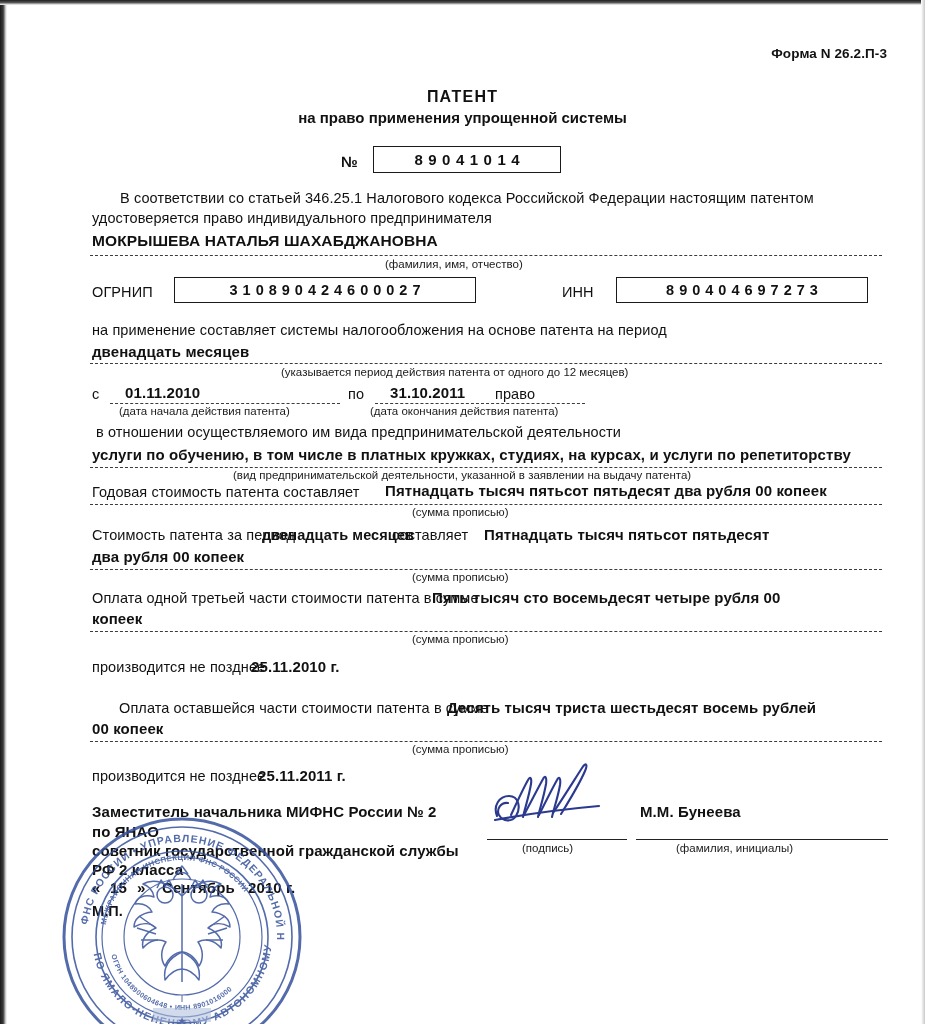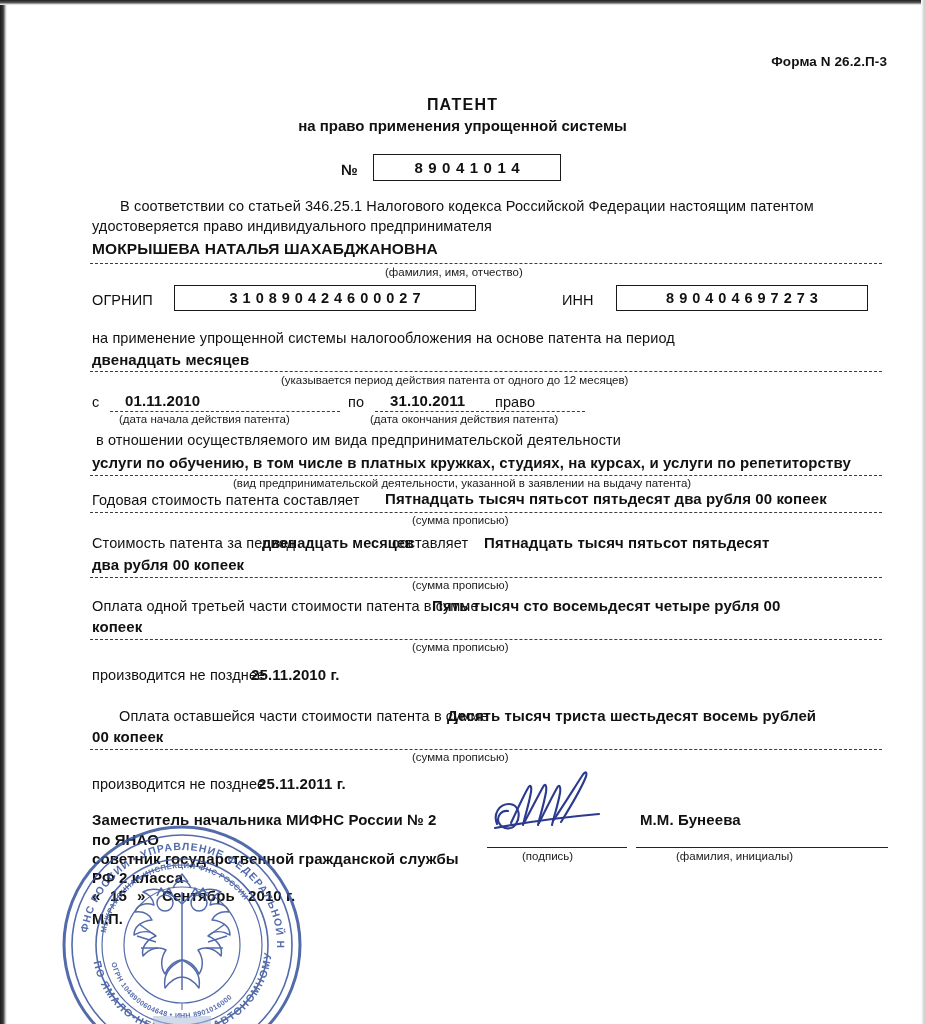--- a/index.html
+++ b/index.html
@@ -33,21 +33,21 @@
   }
   .scan-edge-right {
     position: absolute;
     right: 0; top: 0;
     width: 4px; height: 1024px;
     background: linear-gradient(to left, #c9c9c9 0%, #ffffff 100%);
   }
 
   .sheet {
     position: absolute;
-    left: 0; top: 8px;
+    left: 0; top: 0;
     width: 925px; height: 740px;
   }
 
   
   .abs { position: absolute; white-space: nowrap; }
   .reg { font-size: 14.5px; letter-spacing: 0.1px; }
   .bold { font-weight: bold; }
   .small-note {
     font-size: 11.5px;
     color: #1a1a1a;
@@ -133,21 +133,21 @@
     <div class="abs reg bold" style="left:92px; top:232px; font-size:15.5px;">МОКРЫШЕВА НАТАЛЬЯ ШАХАБДЖАНОВНА</div>
     <div class="dashed" style="left:90px; top:255px; width:792px;"></div>
     <div class="abs small-note" style="left:385px; top:258px;">(фамилия, имя, отчество)</div>
 
     <div class="abs reg" style="left:92px; top:284px;">ОГРНИП</div>
     <div class="boxed" style="left:174px; top:277px; width:302px; height:26px; letter-spacing:5px; text-indent:5px; font-size:14.5px;">310890424600027</div>
 
     <div class="abs reg" style="left:562px; top:284px;">ИНН</div>
     <div class="boxed" style="left:616px; top:277px; width:252px; height:26px; letter-spacing:5px; text-indent:5px; font-size:14.5px;">890404697273</div>
 
-    <div class="abs reg" style="left:92px; top:322px;">на применение упрощенной системы налогообложения на основе патента на период</div>
+    <div class="abs reg" style="left:92px; top:322px;">на применение составляет системы налогообложения на основе патента на период</div>
     <div class="abs reg bold" style="left:92px; top:343px; font-size:15px;">двенадцать месяцев</div>
     <div class="dashed" style="left:90px; top:363px; width:792px;"></div>
     <div class="abs small-note" style="left:281px; top:366px;">(указывается период действия патента от одного до 12 месяцев)</div>
 
     <div class="abs reg" style="left:92px; top:386px;">с</div>
     <div class="abs reg bold" style="left:125px; top:384px; font-size:15px;">01.11.2010</div>
     <div class="dashed" style="left:110px; top:403px; width:230px;"></div>
     <div class="abs small-note" style="left:119px; top:405px;">(дата начала действия патента)</div>
 
     <div class="abs reg" style="left:348px; top:386px;">по</div>

